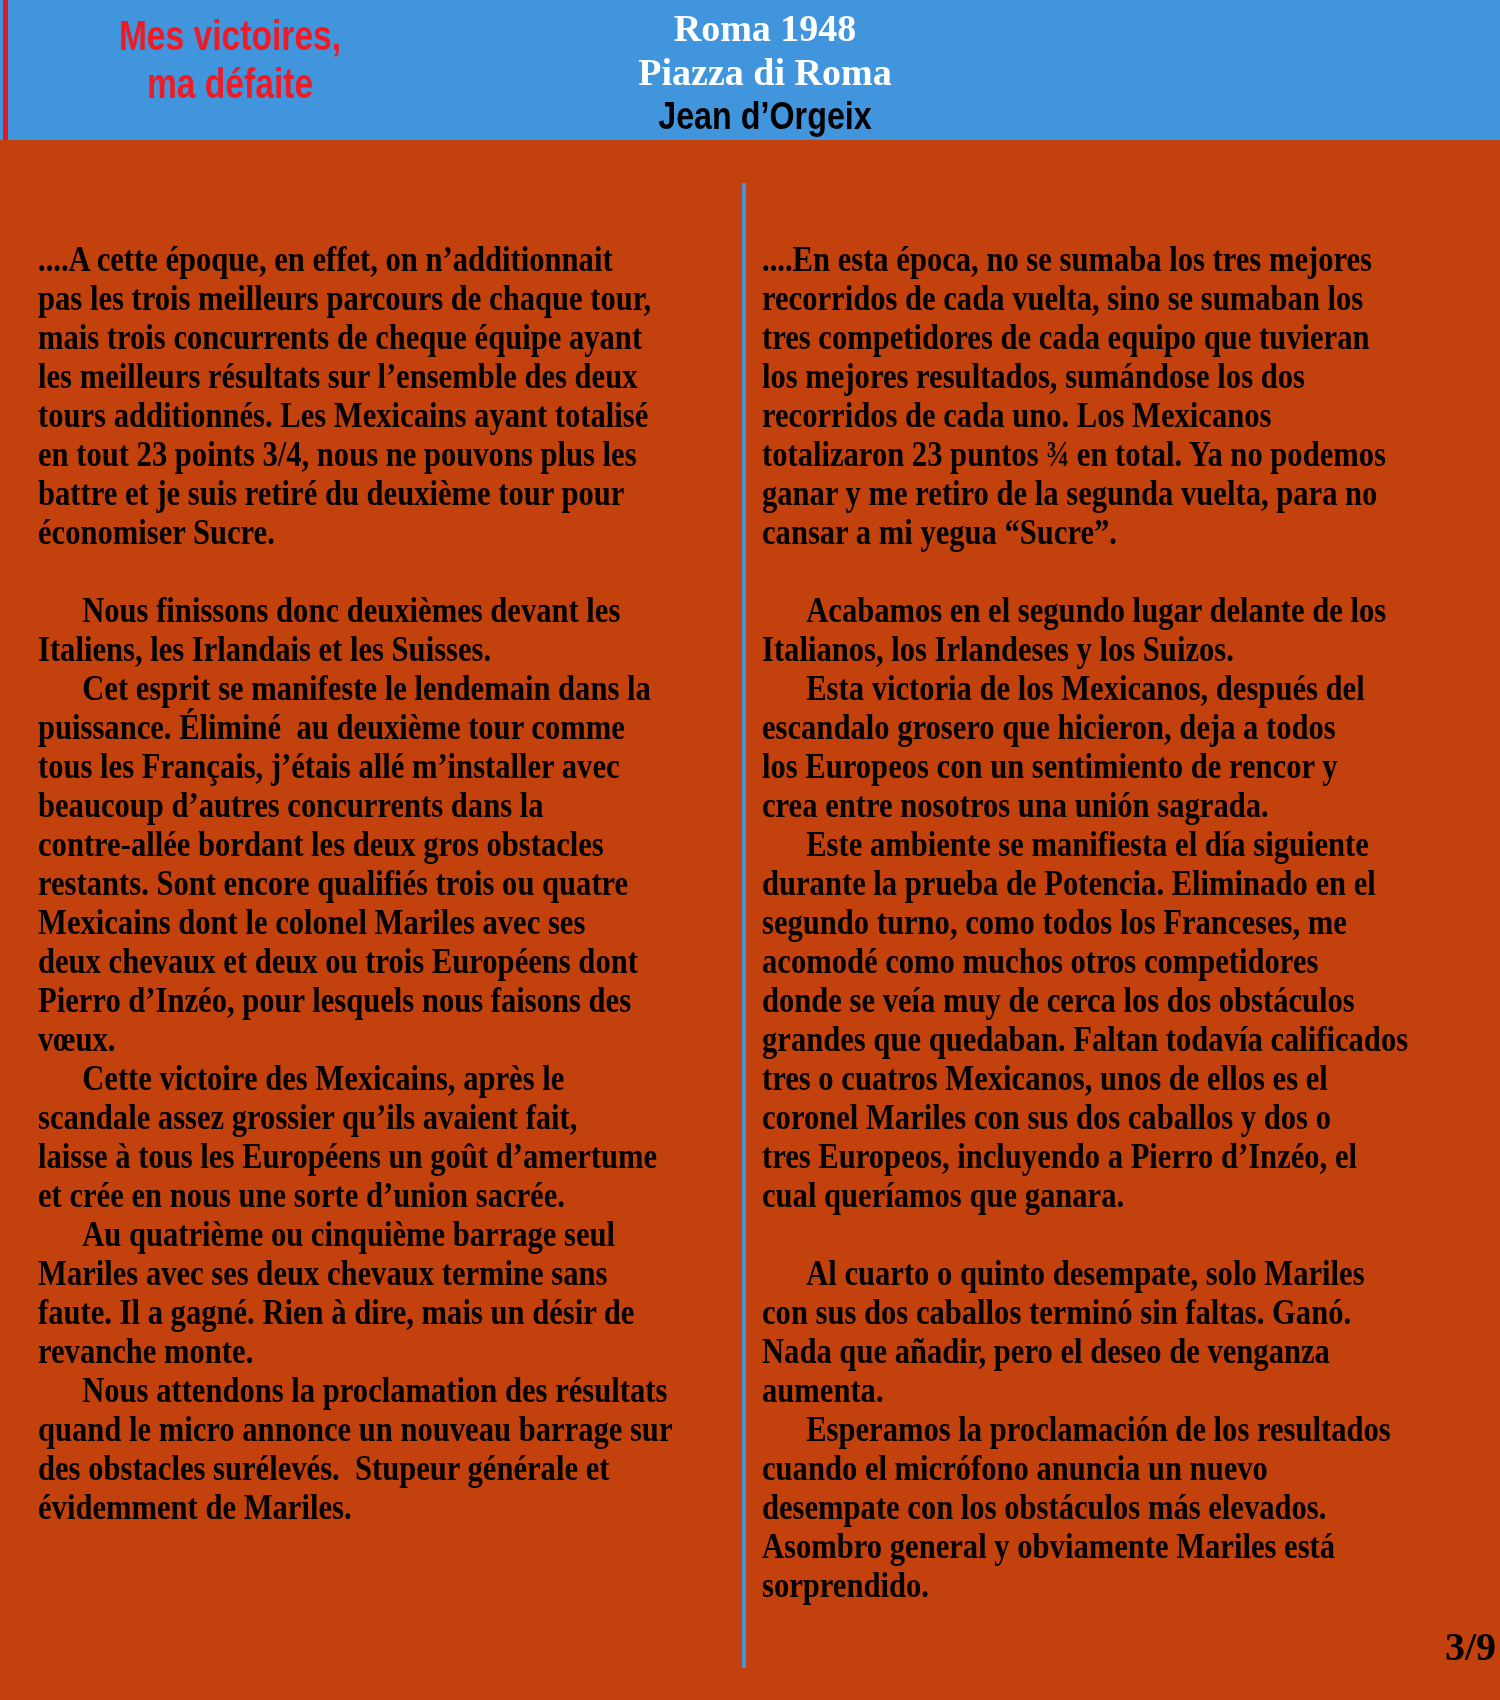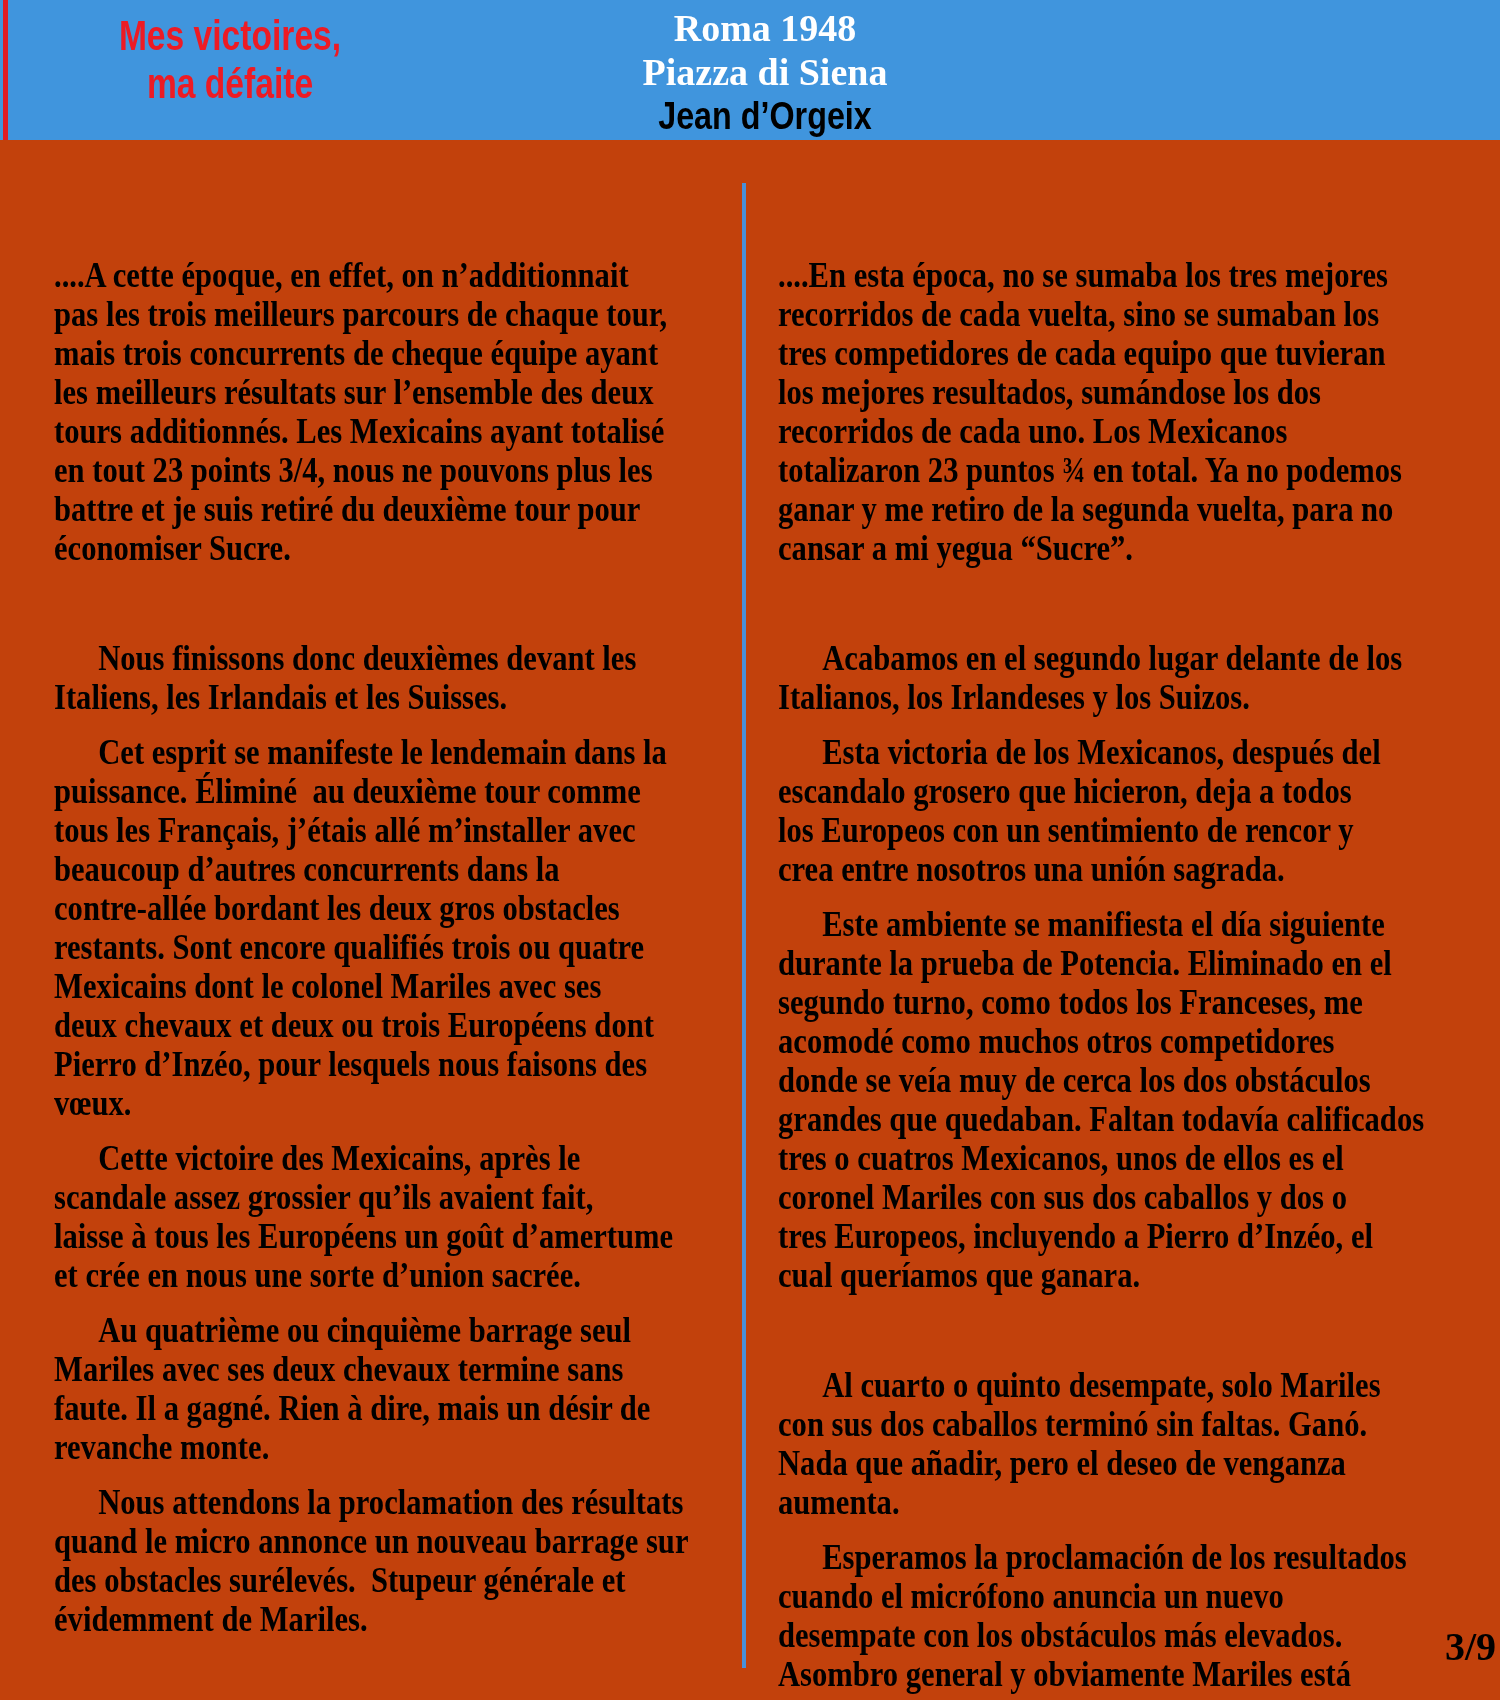--- a/index.html
+++ b/index.html
@@ -45,21 +45,21 @@
     position:absolute; left:742px; top:183px; width:4px; height:1485px;
     background:#4a90d8;
   }
   
   .col {
     position:absolute; top:240px; width:760px;
     color:#000; font-weight:bold; font-size:36px;
   }
   .col-left  { left:38px; }
   .col-right { left:762px; }
-  .para { margin:16px; padding:0; }
+  .para { margin:0; padding:0; }
   .tl {
     height:39px; line-height:39px; white-space:pre;
     transform:scaleX(0.85); transform-origin:0 0;
   }
   .tl.indent { padding-left:52px; }
   .tl.gap { height:39px; }
   
   .pagenum {
     position:absolute; right:42px; top:1630px;
     font-weight:bold; font-size:40px; line-height:34px;
@@ -76,21 +76,21 @@
 
     <div class="hblock hblock-left">
       <div class="red-title">
         <div>Mes victoires,</div>
         <div>ma défaite</div>
       </div>
     </div>
 
     <div class="hblock hblock-center">
       <div class="center-serif">Roma 1948</div>
-      <div class="center-serif">Piazza di Siena</div>
+      <div class="center-serif">Piazza di Roma</div>
       <div class="center-name">Jean d’Orgeix</div>
     </div>
 
   </div>
 
   <div class="divider"></div>
 
   <div class="col col-left">
       <div class="para">
         <div class="tl">....A cette époque, en effet, on n’additionnait</div>

